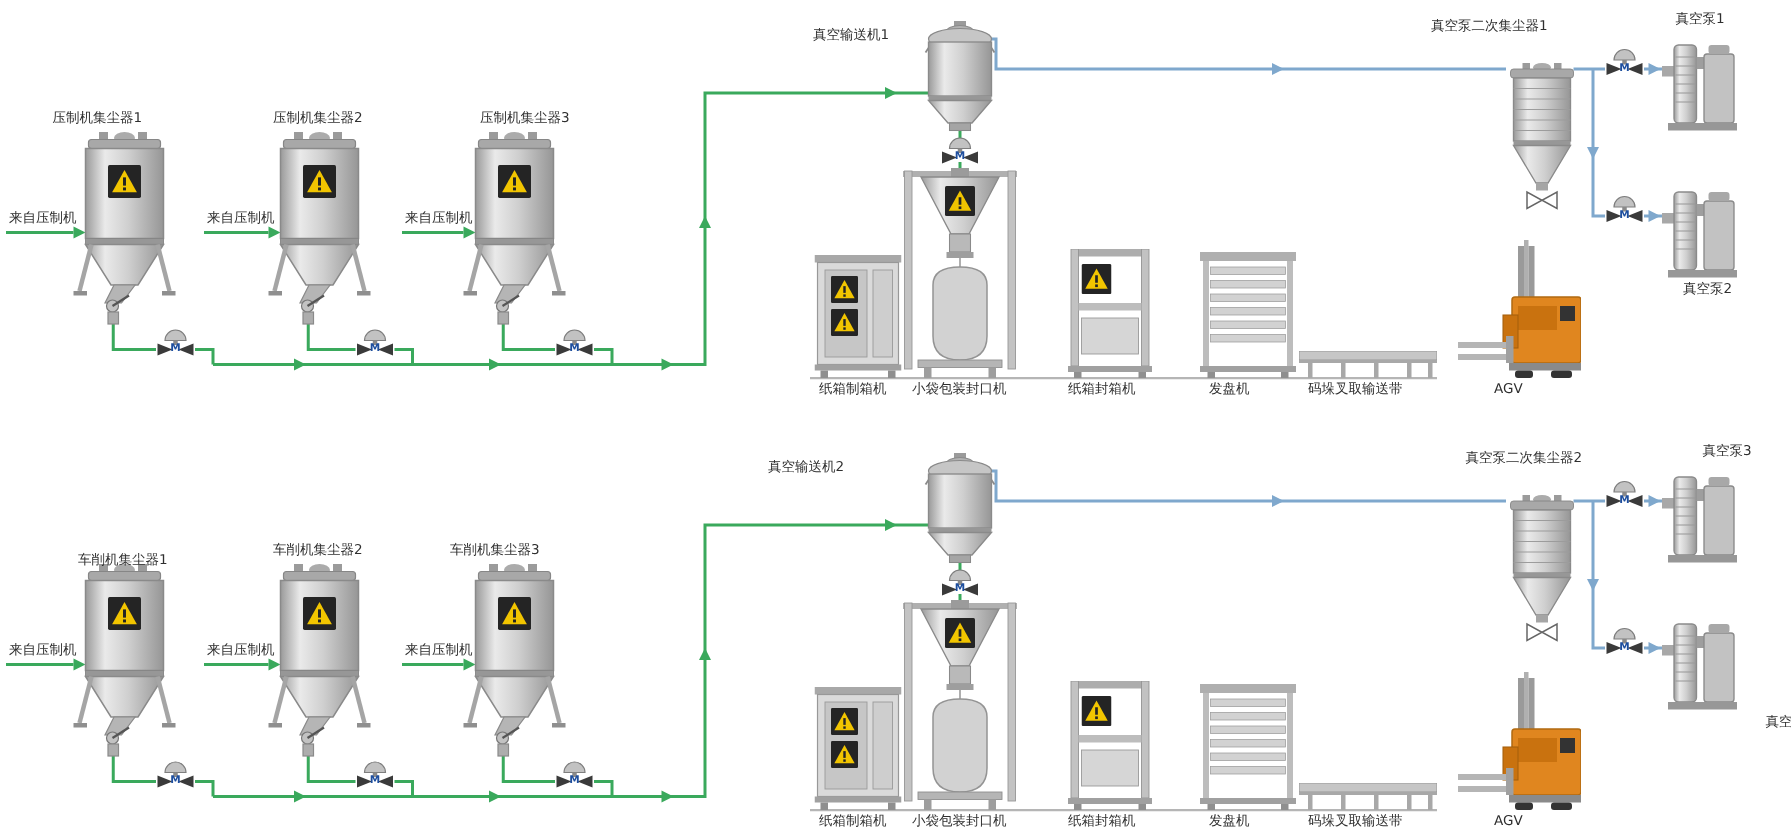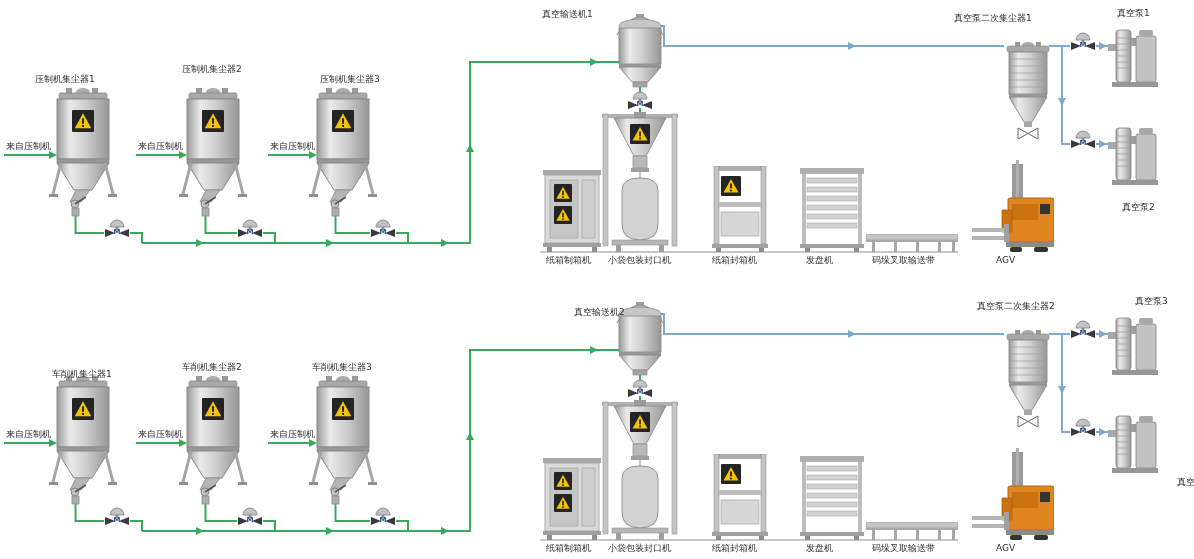--- a/index.html
+++ b/index.html
@@ -310,49 +310,49 @@
   <use href="#sym-agv" x="972" y="446" width="82" height="94"></use>
   <use href="#sym-subcollector" x="1003" y="330" width="50" height="98"></use>
   <use href="#sym-mvalve" x="1070" y="317" width="26" height="22"></use>
   <use href="#sym-mvalve" x="1070" y="415" width="26" height="22"></use>
   <use href="#sym-pump" x="1108" y="314" width="52" height="62"></use>
   <use href="#sym-pump" x="1108" y="412" width="52" height="62"></use>
 </g>
 </svg>
 
 <span class="lbl" style="left:35px;top:74px">压制机集尘器1</span>
-<span class="lbl" style="left:182px;top:64px">压制机集尘器2</span>
+<span class="lbl" style="left:182px;top:74px">压制机集尘器2</span>
 <span class="lbl" style="left:320px;top:74px">压制机集尘器3</span>
 <span class="lbl" style="left:6px;top:141px">来自压制机</span>
 <span class="lbl" style="left:138px;top:141px">来自压制机</span>
 <span class="lbl" style="left:270px;top:141px">来自压制机</span>
-<span class="lbl" style="left:542px;top:9px">真空输送机1</span>
+<span class="lbl" style="left:542px;top:19px">真空输送机1</span>
 <span class="lbl" style="left:954px;top:13px">真空泵二次集尘器1</span>
 <span class="lbl" style="left:1117px;top:8px">真空泵1</span>
-<span class="lbl" style="left:1122px;top:202px">真空泵2</span>
+<span class="lbl" style="left:1122px;top:188px">真空泵2</span>
 <span class="lbl" style="left:546px;top:255px">纸箱制箱机</span>
 <span class="lbl" style="left:608px;top:255px">小袋包装封口机</span>
 <span class="lbl" style="left:712px;top:255px">纸箱封箱机</span>
 <span class="lbl" style="left:806px;top:255px">发盘机</span>
 <span class="lbl" style="left:872px;top:255px">码垛叉取输送带</span>
 <span class="lbl" style="left:996px;top:255px">AGV</span>
 <span class="m" style="left:112px;top:228px">M</span>
 <span class="m" style="left:245px;top:228px">M</span>
 <span class="m" style="left:378px;top:228px">M</span>
 <span class="m" style="left:635px;top:100px">M</span>
 <span class="m" style="left:1078px;top:41px">M</span>
 <span class="m" style="left:1078px;top:139px">M</span>
 
 <span class="lbl" style="left:52px;top:369px">车削机集尘器1</span>
 <span class="lbl" style="left:182px;top:362px">车削机集尘器2</span>
-<span class="lbl" style="left:312px;top:362px">车削机集尘器3</span>
+<span class="lbl" style="left:300px;top:362px">车削机集尘器3</span>
 <span class="lbl" style="left:6px;top:429px">来自压制机</span>
 <span class="lbl" style="left:138px;top:429px">来自压制机</span>
 <span class="lbl" style="left:270px;top:429px">来自压制机</span>
-<span class="lbl" style="left:574px;top:307px">真空输送机2</span>
+<span class="lbl" style="left:512px;top:307px">真空输送机2</span>
 <span class="lbl" style="left:977px;top:301px">真空泵二次集尘器2</span>
 <span class="lbl" style="left:1135px;top:296px">真空泵3</span>
 <span class="lbl" style="left:1177px;top:477px">真空泵4</span>
 <span class="lbl" style="left:546px;top:543px">纸箱制箱机</span>
 <span class="lbl" style="left:608px;top:543px">小袋包装封口机</span>
 <span class="lbl" style="left:712px;top:543px">纸箱封箱机</span>
 <span class="lbl" style="left:806px;top:543px">发盘机</span>
 <span class="lbl" style="left:872px;top:543px">码垛叉取输送带</span>
 <span class="lbl" style="left:996px;top:543px">AGV</span>
 <span class="m" style="left:112px;top:516px">M</span>

